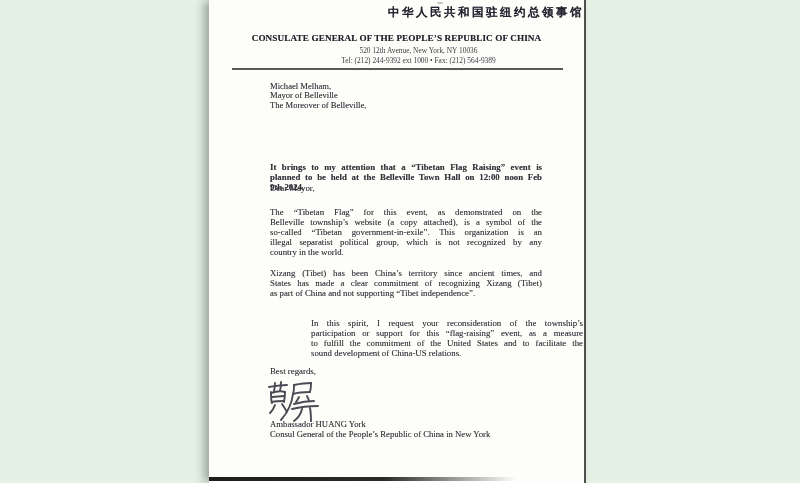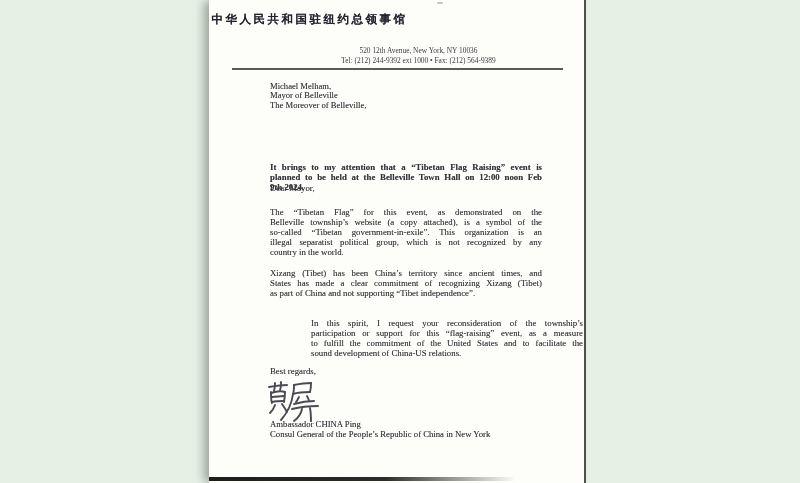--- a/index.html
+++ b/index.html
@@ -11,22 +11,22 @@
   .page {
     position:absolute; left:209px; top:0; width:377px; height:483px;
     background:#fdfdf9;
     box-shadow:-6px 0 9px -1px rgba(96,104,96,0.55);
     border-right:2px solid #4e504e;
     color:#33333c;
   }
 
   
   .zh {
-    position:absolute; top:12px; left:0; width:100%;
-    text-align:left; font-weight:bold; font-size:11.5px;
+    position:absolute; top:5px; left:0; width:100%;
+    text-align:right; font-weight:bold; font-size:11.5px;
     letter-spacing:2.5px; text-indent:2.5px; color:#23232f;
     text-shadow:0 0 .5px rgba(35,35,47,.55);
   }
   .en-title {
     position:absolute; top:33px; left:0; width:100%;
     text-align:center; font-weight:bold; font-size:9.2px;
     letter-spacing:.1px; color:#23232f;
     text-shadow:0 0 .4px rgba(35,35,47,.5);
   }
   .addr, .tel {
@@ -66,20 +66,21 @@
 </style>
 </head>
 <body>
 
 <div class="canvas">
   <div class="page">
 
     <div class="speck"></div>
 
     <div class="zh">中华人民共和国驻纽约总领事馆</div>
+    <div class="en-title">CONSULATE GENERAL OF THE PEOPLE’S REPUBLIC OF CHINA</div>
     <div class="addr">520 12th Avenue, New York, NY 10036</div>
     <div class="tel">Tel: (212) 244-9392 ext 1000  •  Fax: (212) 564-9389</div>
     <div class="divider"></div>
 
     <div class="blk recipient">
       <div>Michael Melham,</div>
       <div>Mayor of Belleville</div>
       <div>The Moreover of Belleville,</div>
     </div>
 
@@ -132,19 +133,19 @@
       <path d="M26,16 C25,24 21,34 14,42"></path>
       <path d="M32,19 C31,21 30,23 29,24"></path>
       <path d="M40,18 C41,20 42,22 42,23"></path>
       <path d="M27,26 C34,24 42,23 47,23"></path>
       <path d="M25,31 C33,29 43,28 51,28"></path>
       <path d="M35,31 C34,36 31,40 27,43"></path>
       <path d="M43,30 C44,35 44,40 44,44"></path>
     </svg>
 
     <div class="blk signer">
-      <div>Ambassador CHINA Ping</div>
+      <div>Ambassador HUANG York</div>
       <div>Consul General of the People’s Republic of China in New York</div>
     </div>
 
     <div class="bottom-edge"></div>
   </div>
 </div>
 
 </body></html>

